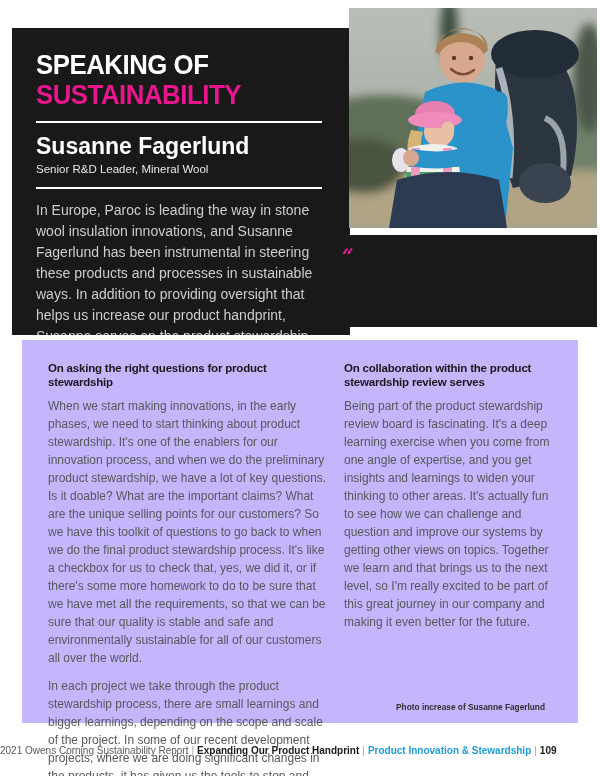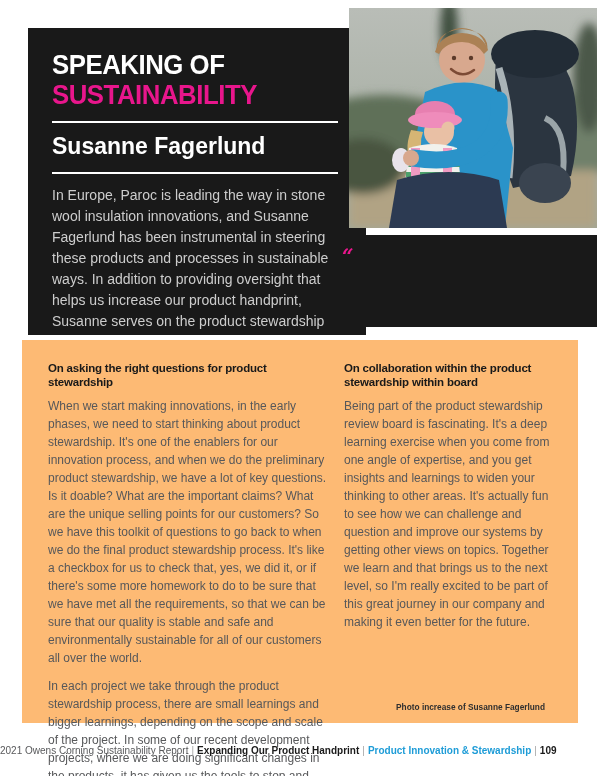--- a/index.html
+++ b/index.html
@@ -1,21 +1,21 @@
 <!DOCTYPE html>
 <html><head>
 <meta charset="utf-8">
 <style>
   html,body { margin:0; padding:0; background:#ffffff; }
   body { width:600px; height:776px; font-family:"Liberation Sans", sans-serif; position:relative; overflow:hidden; }
   .page { position:absolute; inset:0; background:#ffffff; }
 
   
   .header-panel {
-    position:absolute; left:28px; top:28px; width:338px; height:307px;
+    position:absolute; left:12px; top:28px; width:338px; height:307px;
     background:#191919; color:#ffffff; box-sizing:border-box;
     padding:22px 28px 0 24px; overflow:hidden;
   }
   .title-line { font-size:28px; font-weight:bold; line-height:1.06; letter-spacing:-0.5px;
     transform:scaleX(0.92); transform-origin:left center; white-space:nowrap; }
   .title-line.pink { color:#e8168c; }
   .hrule { border:none; border-top:2px solid #ffffff; margin:12px 0 10px 0; }
   .person-name { font-size:23px; font-weight:bold; line-height:1.15; }
   .person-role { font-size:11.5px; color:#e6e6e6; margin-top:3px; }
   .intro-text { font-size:14px; line-height:1.5; color:#cdcdcd; margin-top:11px; }
@@ -32,21 +32,21 @@
   }
   .qmark { color:#e8168c; font-weight:bold; font-style:italic; font-size:20px; line-height:1;
     font-family:"DejaVu Serif", serif; }
   .qmark.open { margin-right:6px; margin-top:-2px; }
   .qmark.close { margin-left:7px; display:inline; vertical-align:-2px; }
   .quote-text { font-size:13.2px; font-weight:bold; line-height:1.38; letter-spacing:-0.1px; }
 
   
   .content-area {
     position:absolute; left:22px; top:340px; width:556px; height:383px;
-    background:#fdba74; box-sizing:border-box; padding:12px 18px 0 26px;
+    background:#c4b5fd; box-sizing:border-box; padding:12px 18px 0 26px;
   }
   .columns { display:flex; gap:16px; }
   .col-left { width:280px; flex:none; }
   .col-right { flex:1; }
   .section-heading { font-size:11.5px; font-weight:bold; color:#191919; line-height:1.25;
     letter-spacing:-0.2px; margin:9px 0 7px 0; }
   .section-body { font-size:12px; line-height:1.5; color:#57585a; margin:0 0 10px 0; }
   .photo-caption { position:absolute; right:33px; bottom:11px; font-size:8.3px; font-weight:bold; color:#2f2f2f; }
 
   
@@ -59,20 +59,21 @@
 </head>
 <body>
 
 <div class="page">
 
   <div class="header-panel">
     <div class="title-line">SPEAKING OF</div>
     <div class="title-line pink">SUSTAINABILITY</div>
     <hr class="hrule">
     <div class="person-name">Susanne Fagerlund</div>
+    <div class="person-role">Senior R&amp;D Leader, Mineral Wool</div>
     <hr class="hrule">
     <div class="intro-text">In Europe, Paroc is leading the way in stone wool insulation innovations, and Susanne Fagerlund has been instrumental in steering these products and processes in sustainable ways. In addition to providing oversight that helps us increase our product handprint, Susanne serves on the product stewardship review board, which reviews new and significantly modified products from design to distribution. Susanne has been with Paroc since before it was acquired by Owens Corning, and her in-depth knowledge is invaluable as we strive to innovate throughout our industry.</div>
   </div>
 
   <div class="photo-frame">
     <svg viewBox="0 0 248 220" preserveAspectRatio="none">
       <defs>
         <filter id="bgblur" x="-20%" y="-20%" width="140%" height="140%">
             <feGaussianBlur stdDeviation="5"></feGaussianBlur>
           </filter>
@@ -129,21 +130,21 @@
   </div>
 
   <div class="content-area">
     <div class="columns">
       <div class="col-left">
         <div class="section-heading">On asking the right questions for product stewardship</div>
         <p class="section-body">When we start making innovations, in the early phases, we need to start thinking about product stewardship. It's one of the enablers for our innovation process, and when we do the preliminary product stewardship, we have a lot of key questions. Is it doable? What are the important claims? What are the unique selling points for our customers? So we have this toolkit of questions to go back to when we do the final product stewardship process. It's like a checkbox for us to check that, yes, we did it, or if there's some more homework to do to be sure that we have met all the requirements, so that we can be sure that our quality is stable and safe and environmentally sustainable for all of our customers all over the world.</p>
         <p class="section-body">In each project we take through the product stewardship process, there are small learnings and bigger learnings, depending on the scope and scale of the project. In some of our recent development projects, where we are doing significant changes in the products, it has given us the tools to stop and think if we have really widened all the angles. And it's really enabling us to do the great innovations and get us to the next level to meet the tough, competitive world and the customer expectations. I'm really happy for our recent launches such as PAROC® Natura Lana, which is our first carbon neutral product, and which went through these processes where we were thinking about how the product is developed and handled.</p>
       </div>
       <div class="col-right">
-        <div class="section-heading">On collaboration within the product stewardship within board</div>
+        <div class="section-heading">On collaboration within the product stewardship review serves</div>
         <p class="section-body">Being part of the product stewardship review board is fascinating. It's a deep learning exercise when you come from one angle of expertise, and you get insights and learnings to widen your thinking to other areas. It's actually fun to see how we can challenge and question and improve our systems by getting other views on topics. Together we learn and that brings us to the next level, so I'm really excited to be part of this great journey in our company and making it even better for the future.</p>
       </div>
     </div>
     <div class="photo-caption">Photo increase of Susanne Fagerlund</div>
   </div>
 
   <div class="footer">
     <span>2021 Owens Corning Sustainability Report</span><span class="sep">|</span><span class="bold-dark">Expanding Our Product Handprint</span><span class="sep">|</span><span class="link-blue">Product Innovation &amp; Stewardship</span><span class="sep">|</span><span class="bold-dark">109</span>
   </div>
 

